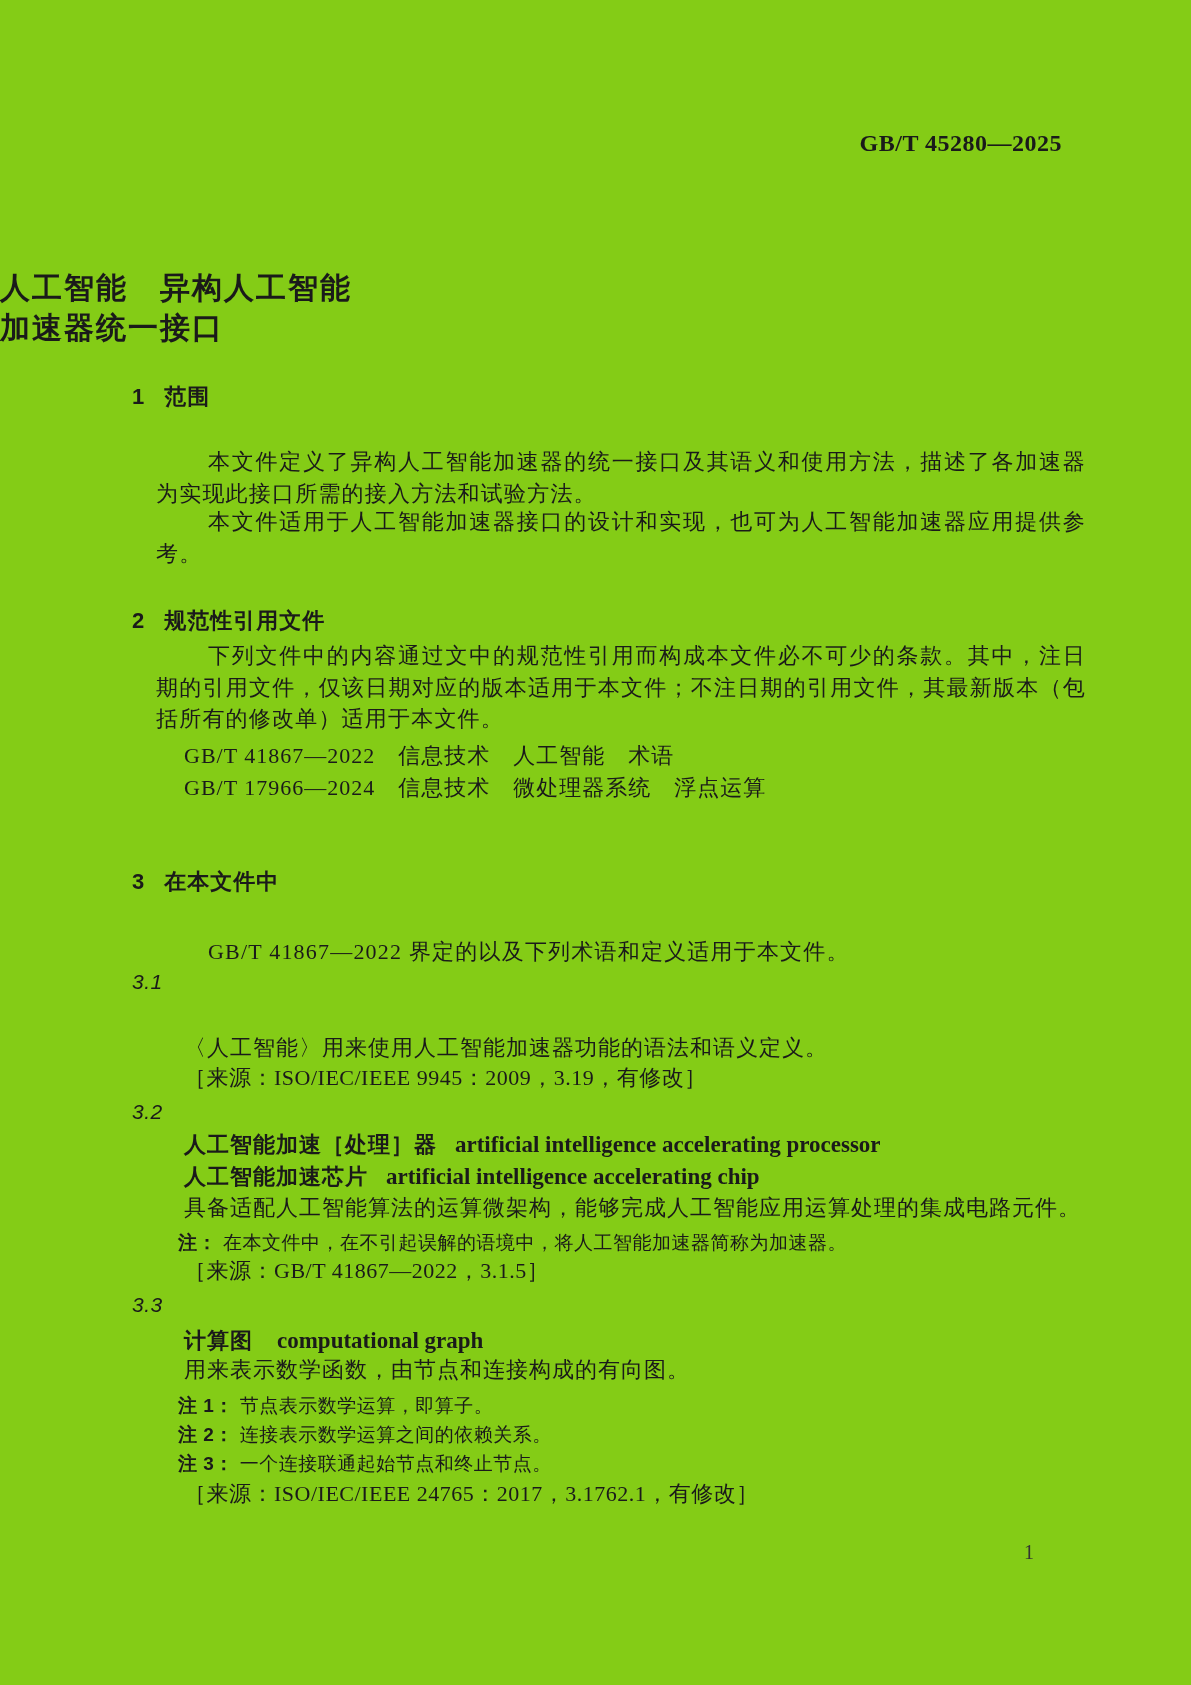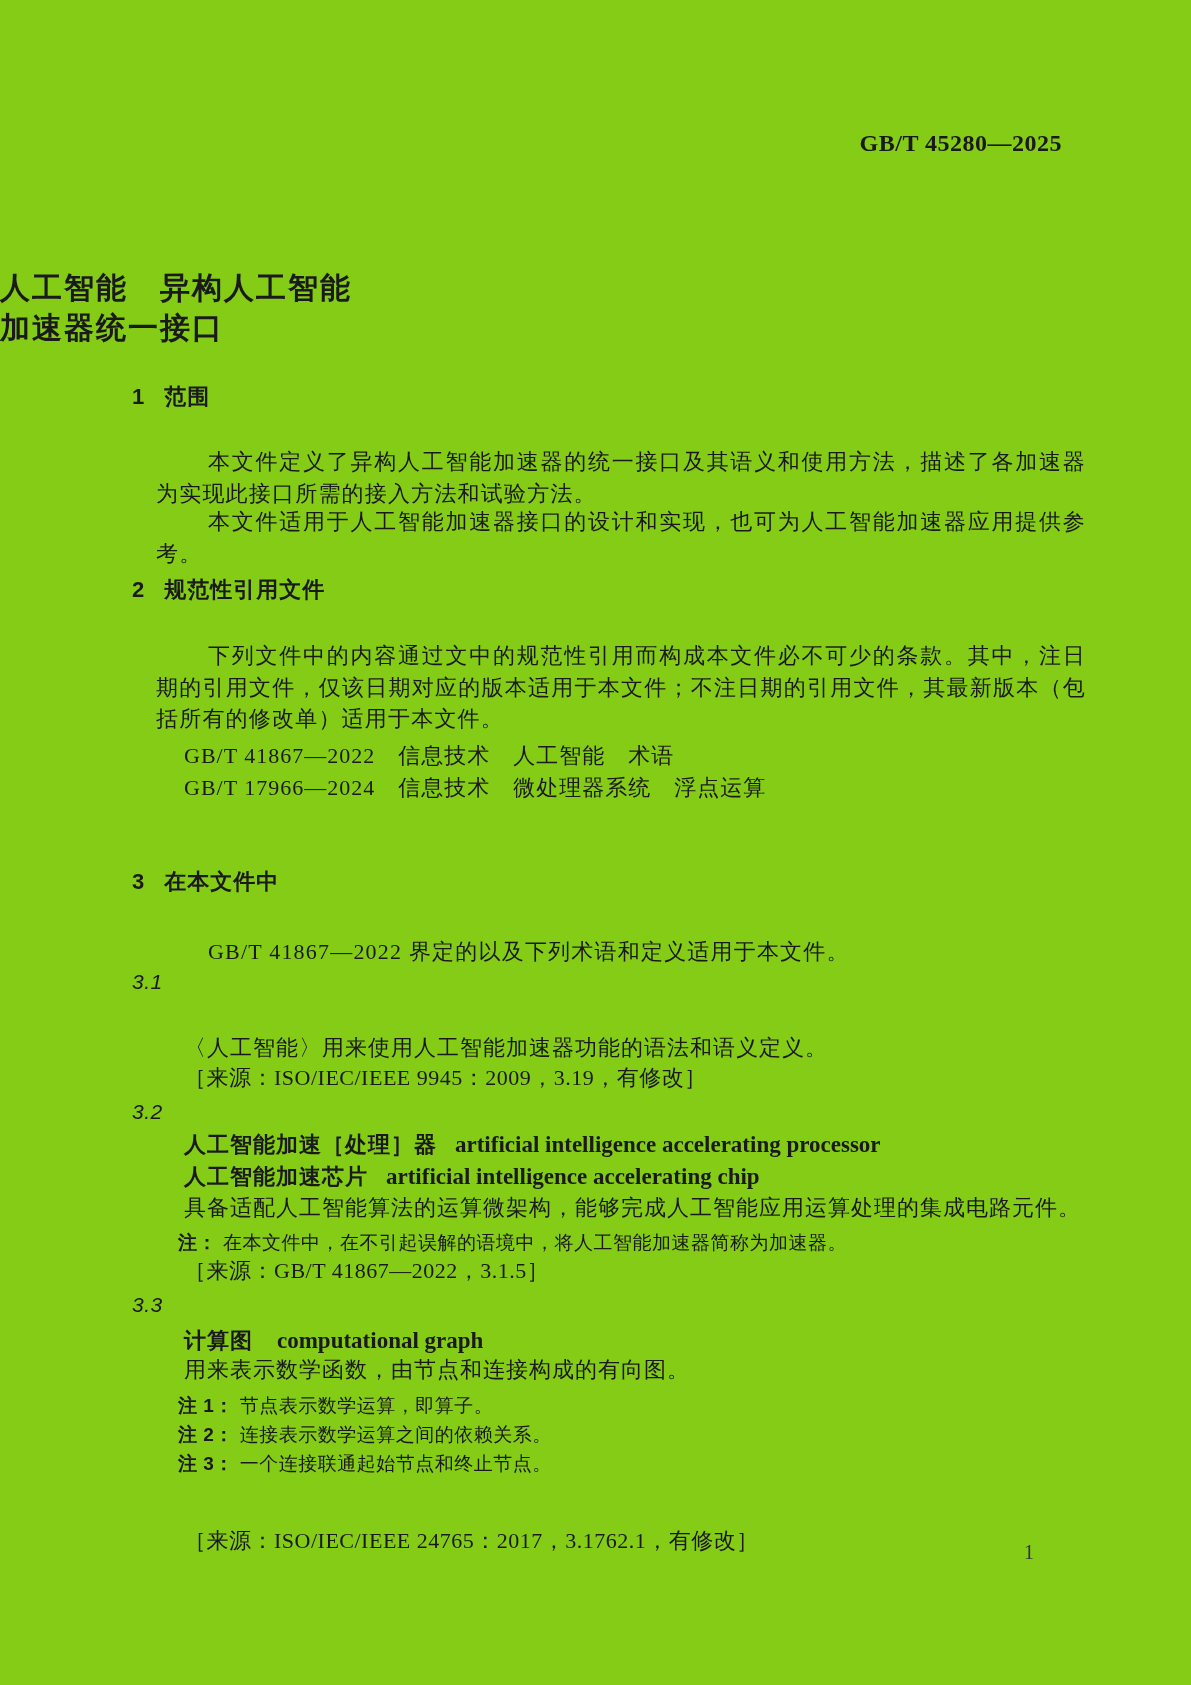--- a/index.html
+++ b/index.html
@@ -23,21 +23,21 @@
     font-size:30px; line-height:40px; letter-spacing:2px;margin-top:32px;
   }
 
   
   .sec-heading {
     left:132px; font-family:"Liberation Sans", sans-serif; font-weight:bold;
     font-size:22px; line-height:28px; letter-spacing:1px; white-space:nowrap;
   }
   .sec-heading .num { display:inline-block; margin-right:20px; letter-spacing:0; }
   #h-sec1 { top:383px; }
-  #h-sec2 { top:576px; }
+  #h-sec2 { top:607px; }
   #h-sec3 { top:868px; }
 
   
   .body-par {
     left:132px; width:930px; font-size:22px; line-height:31.5px;
     text-align:justify; letter-spacing:1.2px;margin-left:24px;
   }
   .first-indent { text-indent:52px; }
   #par-1-1 { top:446px; }
   #par-1-2 { top:506px; }
@@ -81,21 +81,21 @@
   }
   #def-31 { top:1033px; }
   #def-32 { top:1193px; width:890px; white-space:nowrap; }
   #def-33 { top:1355px; }
 
   .src-line {
     left:184px; font-size:22px; letter-spacing:0.5px; white-space:nowrap;
   }
   #src-31 { top:1063px; }
   #src-32 { top:1256px; }
-  #src-33 { top:1479px;margin-top:47px; }
+  #src-33 { top:1479px; }
 
   .note-line {
     left:178px; font-size:19px; letter-spacing:0.5px; white-space:nowrap;
   }
   #note-32 { top:1230px; }
   .note-label {
     font-family:"Liberation Sans", sans-serif; font-weight:bold;
     margin-right:6px;
   }
   .notes-block { left:178px; top:1391px; font-size:19px; letter-spacing:0.5px; }

